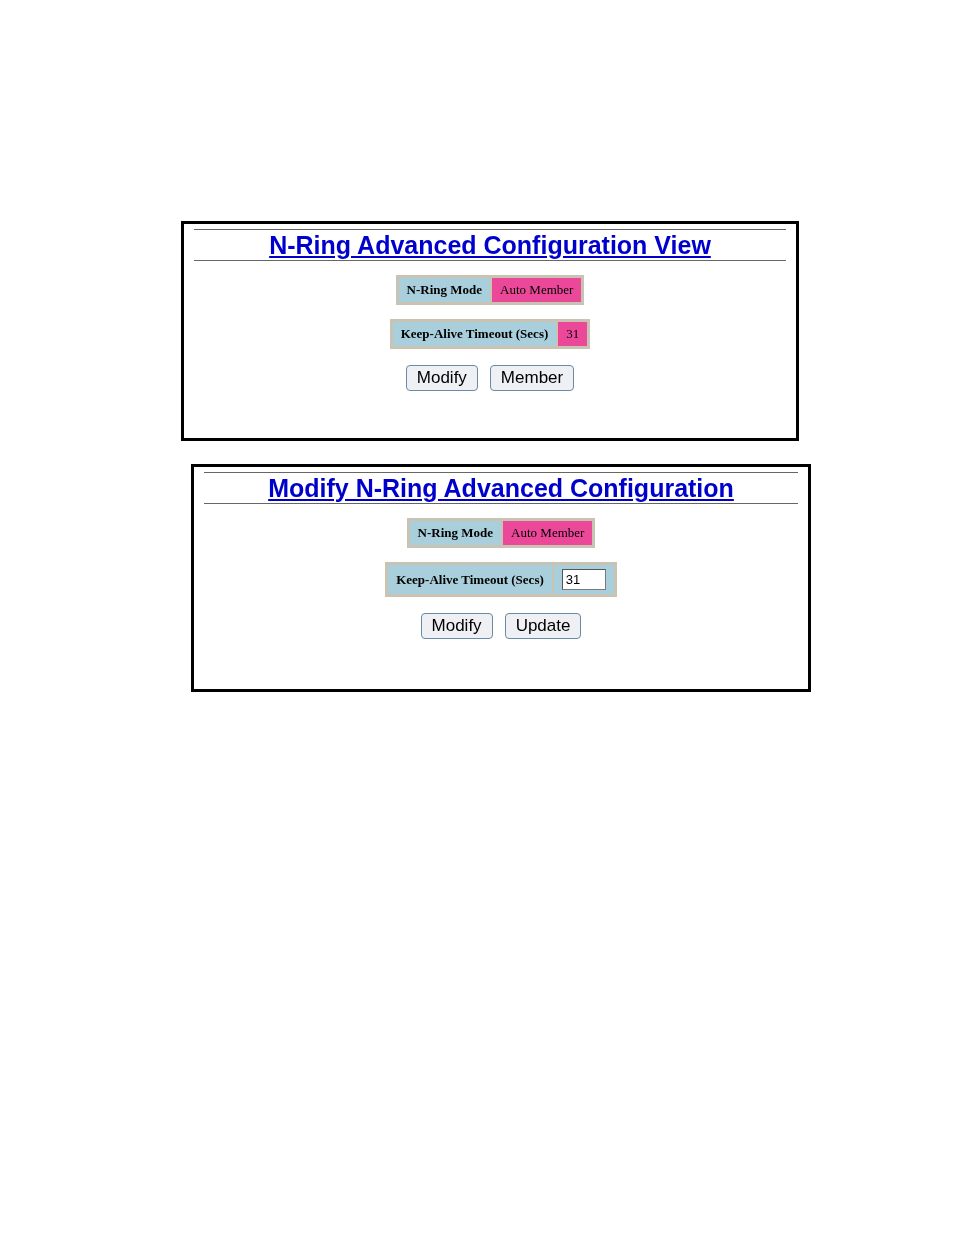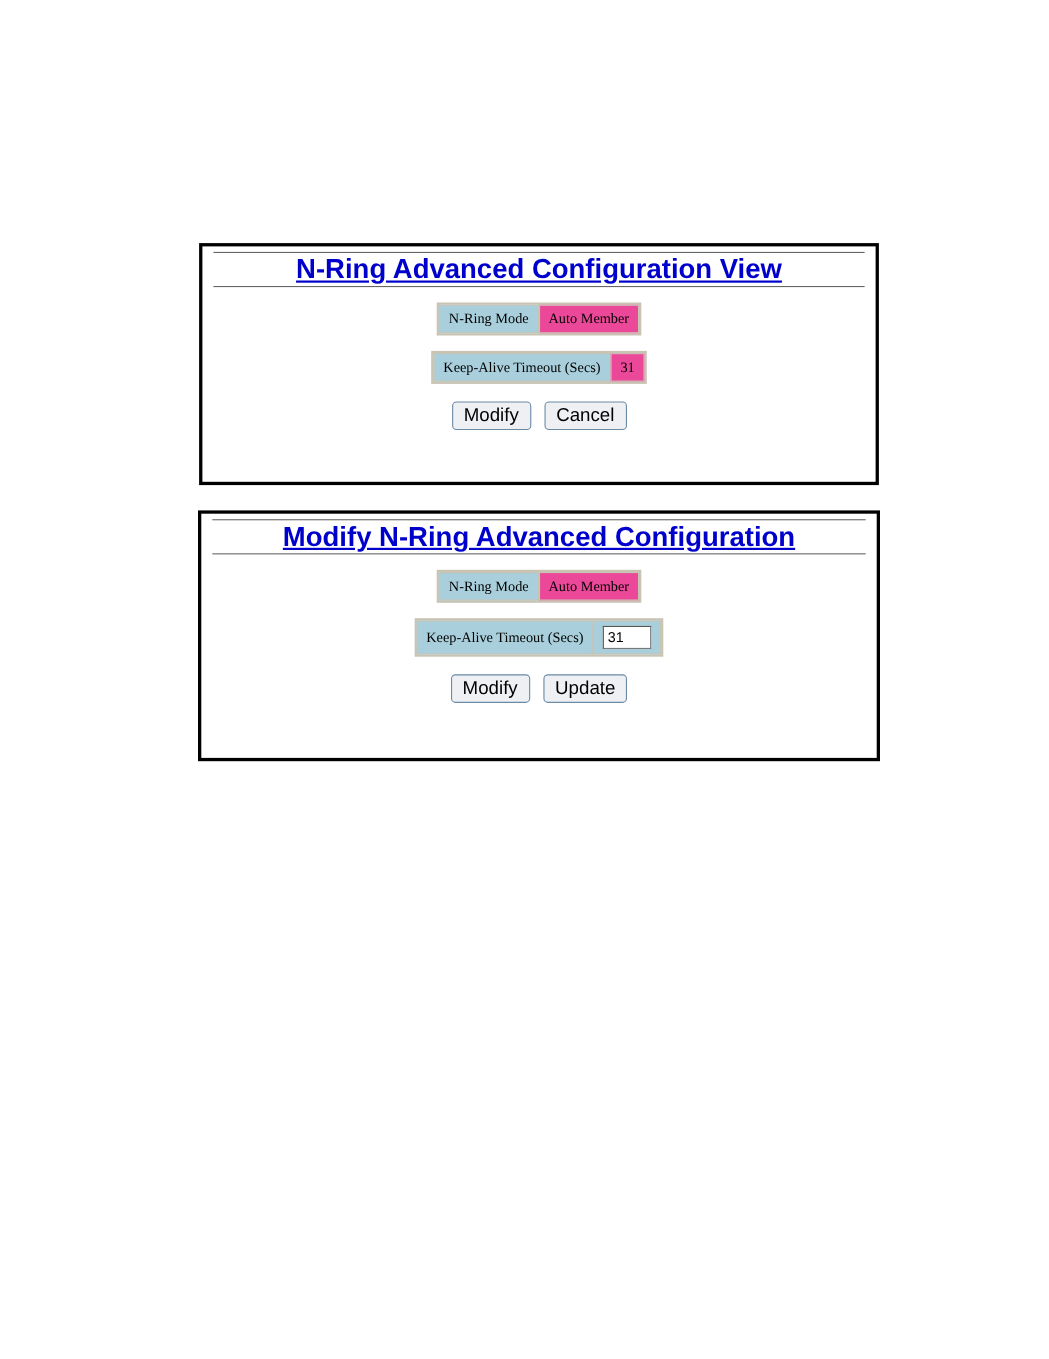--- a/index.html
+++ b/index.html
@@ -21,21 +21,21 @@
     box-sizing: border-box;
   }
   .panel-view {
     left: 181px;
     top: 221px;
     width: 618px;
     height: 220px;
     padding-top: 5px;
   }
   .panel-modify {
-    left: 180px;
+    left: 191px;
     top: 464px;
     width: 620px;
     height: 228px;
     padding-top: 5px;
   }
   .title-wrap {
     padding: 0 10px;
   }
   .title-link {
     display: block;
@@ -62,21 +62,21 @@
     border: 2px solid #c9c3b3;
   }
   .tbl td, .tbl th {
     font-size: 13px;
     padding: 4px 8px;
     font-family: "Times New Roman", Times, serif;
     border: 1px solid #c9c3b3;
   }
   .th-cell {
     background: #a8cfdb;
-    font-weight: normal;
+    font-weight: bold;
     text-align: left;
   }
   .val-cell {
     background: #ec4899;
     text-align: left;
   }
   .input-cell {
     background: #a8cfdb;
     padding: 3px 6px;
   }
@@ -130,21 +130,21 @@
       <tbody>
           <tr>
         <td class="th-cell">Keep-Alive Timeout (Secs)</td>
         <td class="val-cell" style="text-align:center;">31</td>
       </tr>
     </tbody>
       </table>
 
     <div class="btn-row">
       <button class="btn">Modify</button>
-      <button class="btn">Cancel</button>
+      <button class="btn">Member</button>
     </div>
   </div>
 
   <div class="panel panel-modify">
     <div class="title-wrap">
       <a href="#" class="title-link">Modify N-Ring Advanced Configuration</a>
     </div>
     <hr class="divider">
 
     <table class="tbl">

